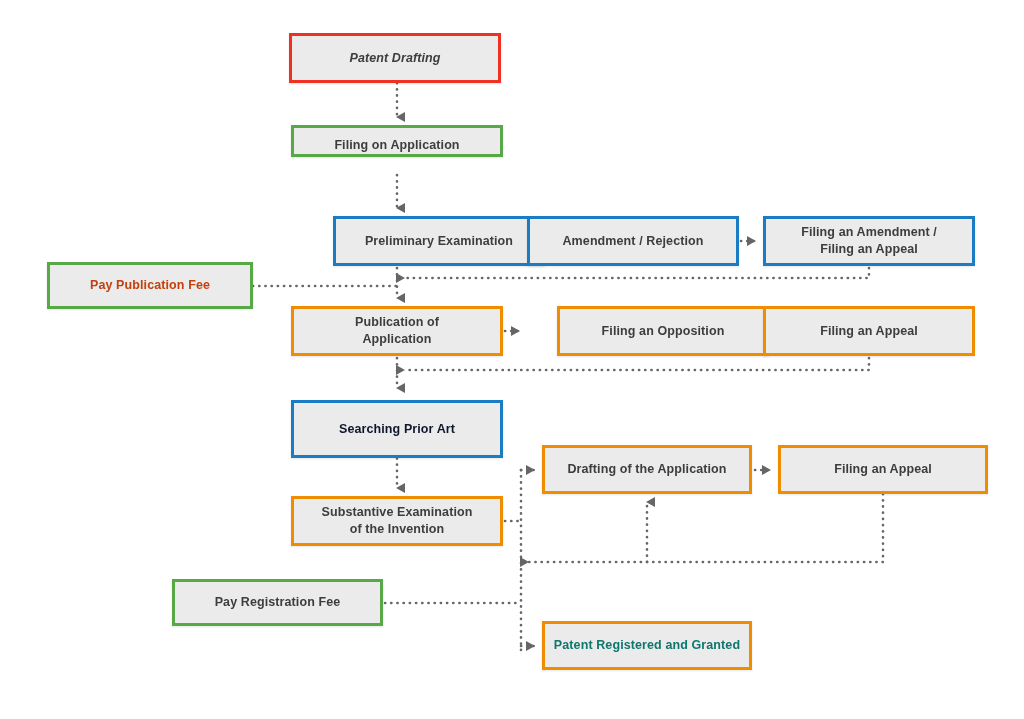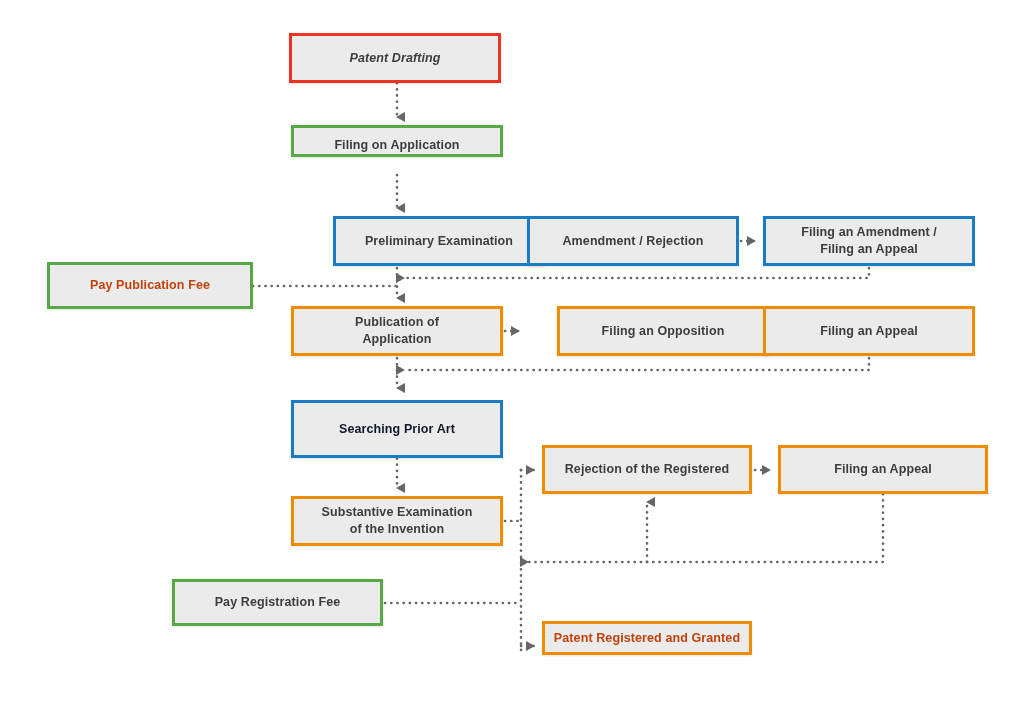--- a/index.html
+++ b/index.html
@@ -140,28 +140,28 @@
   <div class="node b-orange" style="left: 527px; top: 306px; width: 212px; height: 50px; border-color: rgb(240, 140, 0); background: rgb(235, 235, 235); color: rgb(61, 61, 61); margin-left: 30px;">
       <span class="label">Filing an Opposition</span>
     </div>
   <div class="node b-orange" style="left: 763px; top: 306px; width: 212px; height: 50px; border-color: rgb(240, 140, 0); background: rgb(235, 235, 235); color: rgb(61, 61, 61);">
       <span class="label">Filing an Appeal</span>
     </div>
   <div class="node b-blue" style="left: 291px; top: 400px; width: 212px; height: 58px; border-color: rgb(26, 125, 196); background: rgb(235, 235, 235); color: #0f172a;">
       <span class="label">Searching Prior Art</span>
     </div>
   <div class="node b-orange" style="left: 542px; top: 445px; width: 210px; height: 49px; border-color: rgb(240, 140, 0); background: rgb(235, 235, 235); color: rgb(61, 61, 61);">
-      <span class="label">Rejection of the Registered</span>
+      <span class="label">Drafting of the Application</span>
     </div>
   <div class="node b-orange" style="left: 778px; top: 445px; width: 210px; height: 49px; border-color: rgb(240, 140, 0); background: rgb(235, 235, 235); color: rgb(61, 61, 61);">
       <span class="label">Filing an Appeal</span>
     </div>
   <div class="node b-orange" style="left: 291px; top: 496px; width: 212px; height: 50px; border-color: rgb(240, 140, 0); background: rgb(235, 235, 235); color: rgb(61, 61, 61);">
       <span class="label">Substantive Examination<br>of the Invention</span>
     </div>
   <div class="node b-green" style="left: 172px; top: 579px; width: 211px; height: 47px; border-color: rgb(87, 168, 70); background: rgb(235, 235, 235); color: rgb(61, 61, 61);">
       <span class="label">Pay Registration Fee</span>
     </div>
-  <div class="node b-orange" style="left: 542px; top: 621px; width: 210px; height: 34px; border-color: rgb(240, 140, 0); background: rgb(235, 235, 235); color: #c2410c;">
+  <div class="node b-orange" style="left: 542px; top: 621px; width: 210px; height: 49px; border-color: rgb(240, 140, 0); background: rgb(235, 235, 235); color: #0f766e;">
       <span class="label">Patent Registered and Granted</span>
     </div>
 
 </div>
 
 </body></html>

